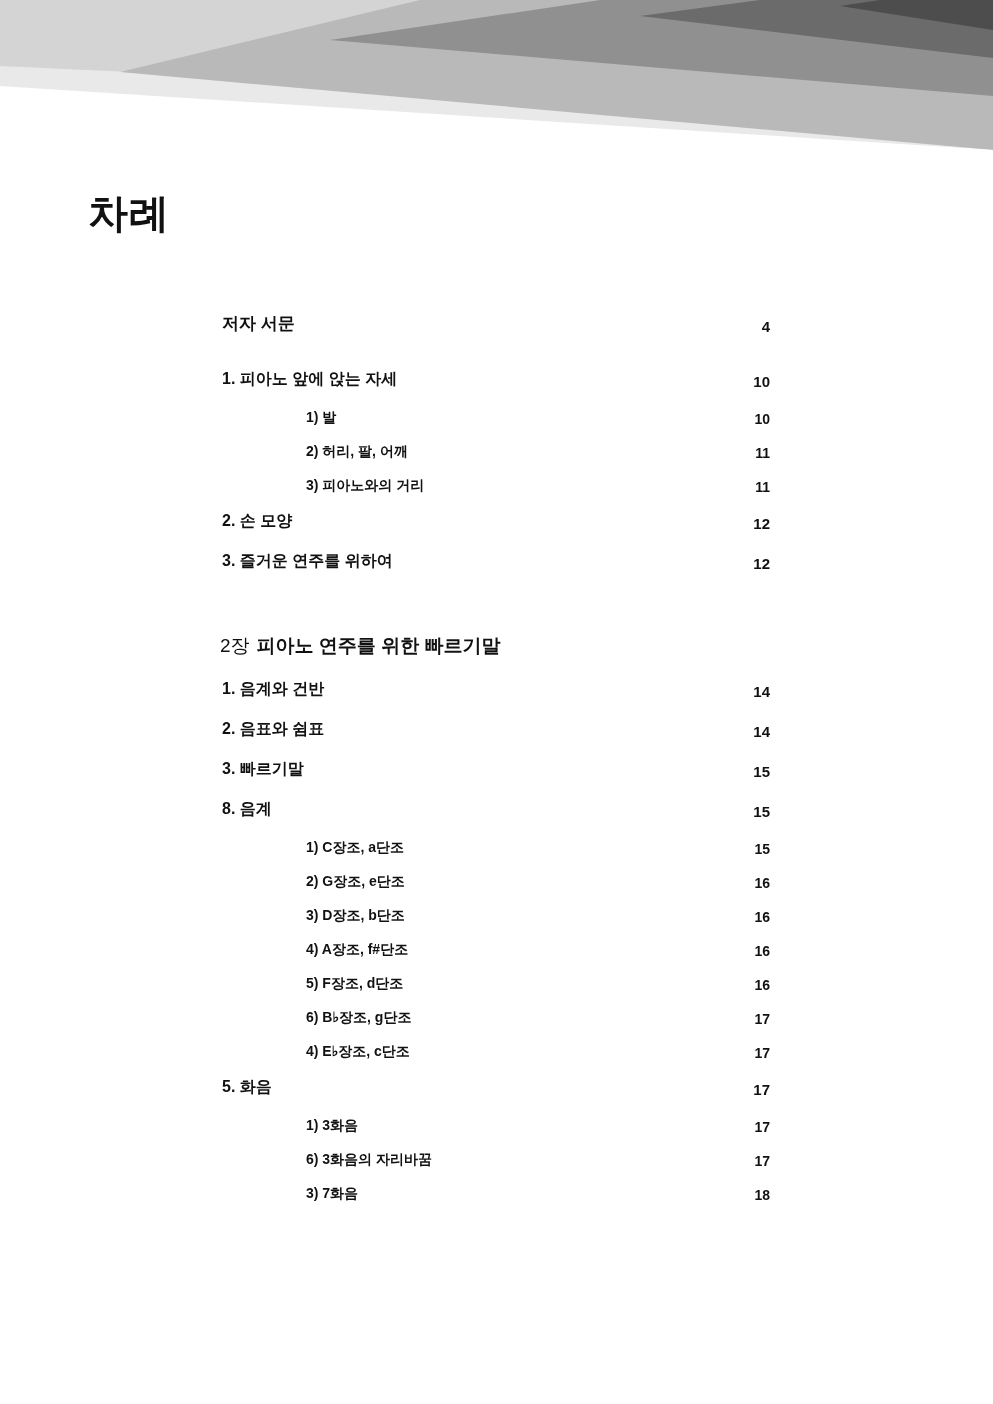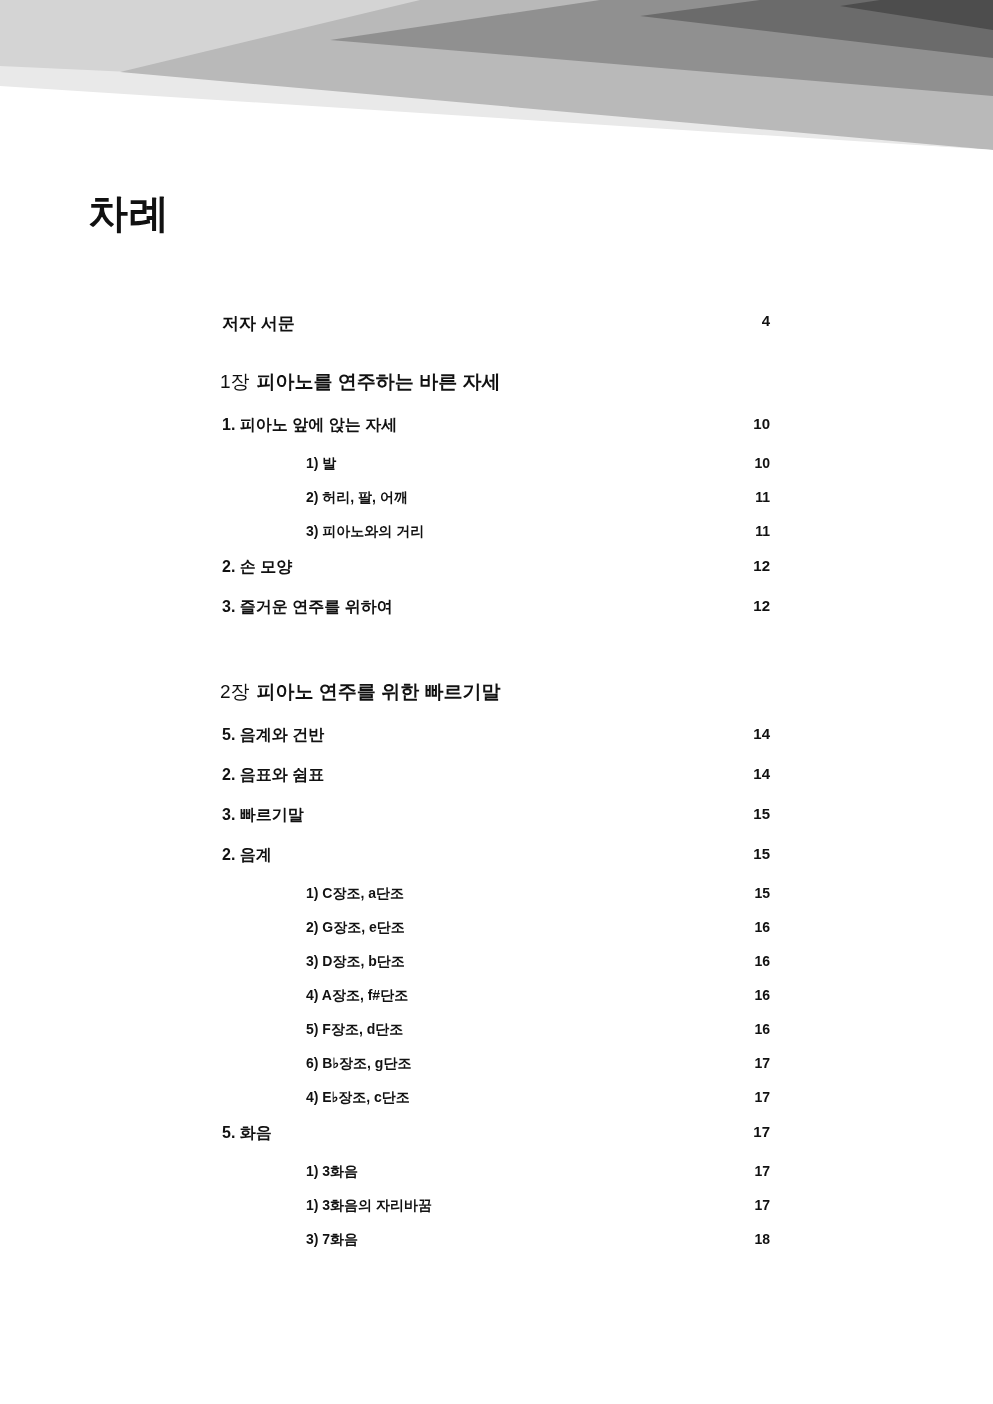--- a/index.html
+++ b/index.html
@@ -50,21 +50,21 @@
 
   .toc-body {
     position: absolute;
     left: 222px;
     top: 312px;
     width: 548px;
   }
 
   .row {
     display: flex;
-    align-items: flex-start;
+    align-items: flex-end;
     position: relative;
   }
   .row .label {
     white-space: nowrap;
   }
   .row .page-num {
     position: absolute;
     right: 0;
     font-weight: bold;
     font-size: 15px;
@@ -136,24 +136,20 @@
 
   <div class="toc-title">차례</div>
 
   <div class="toc-body">
 
     <div class="row front">
       <span class="label">저자 서문</span>
       <span class="page-num">4</span>
     </div>
 
-    <div class="row chapter">
-      <span class="chap-no">1장</span>
-      <span class="label">피아노를 연주하는 바른 자세</span>
-    </div>
 
     <div class="row lv1">
       <span class="label">1. 피아노 앞에 앉는 자세</span>
       <span class="page-num">10</span>
     </div>
     <div class="row lv2">
       <span class="label">1) 발</span>
       <span class="page-num">10</span>
     </div>
     <div class="row lv2">
@@ -174,33 +170,33 @@
     </div>
 
     <div class="spacer-block"></div>
 
     <div class="row chapter">
       <span class="chap-no">2장</span>
       <span class="label">피아노 연주를 위한 빠르기말</span>
     </div>
 
     <div class="row lv1">
-      <span class="label">5. 음계와 건반</span>
+      <span class="label">1. 음계와 건반</span>
       <span class="page-num">14</span>
     </div>
     <div class="row lv1">
       <span class="label">2. 음표와 쉼표</span>
       <span class="page-num">14</span>
     </div>
     <div class="row lv1">
       <span class="label">3. 빠르기말</span>
       <span class="page-num">15</span>
     </div>
     <div class="row lv1">
-      <span class="label">2. 음계</span>
+      <span class="label">8. 음계</span>
       <span class="page-num">15</span>
     </div>
     <div class="row lv2">
       <span class="label">1) C장조, a단조</span>
       <span class="page-num">15</span>
     </div>
     <div class="row lv2">
       <span class="label">2) G장조, e단조</span>
       <span class="page-num">16</span>
     </div>
@@ -226,21 +222,21 @@
     </div>
     <div class="row lv1">
       <span class="label">5. 화음</span>
       <span class="page-num">17</span>
     </div>
     <div class="row lv2">
       <span class="label">1) 3화음</span>
       <span class="page-num">17</span>
     </div>
     <div class="row lv2">
-      <span class="label">1) 3화음의 자리바꿈</span>
+      <span class="label">6) 3화음의 자리바꿈</span>
       <span class="page-num">17</span>
     </div>
     <div class="row lv2">
       <span class="label">3) 7화음</span>
       <span class="page-num">18</span>
     </div>
 
   </div>
 </div>
 

